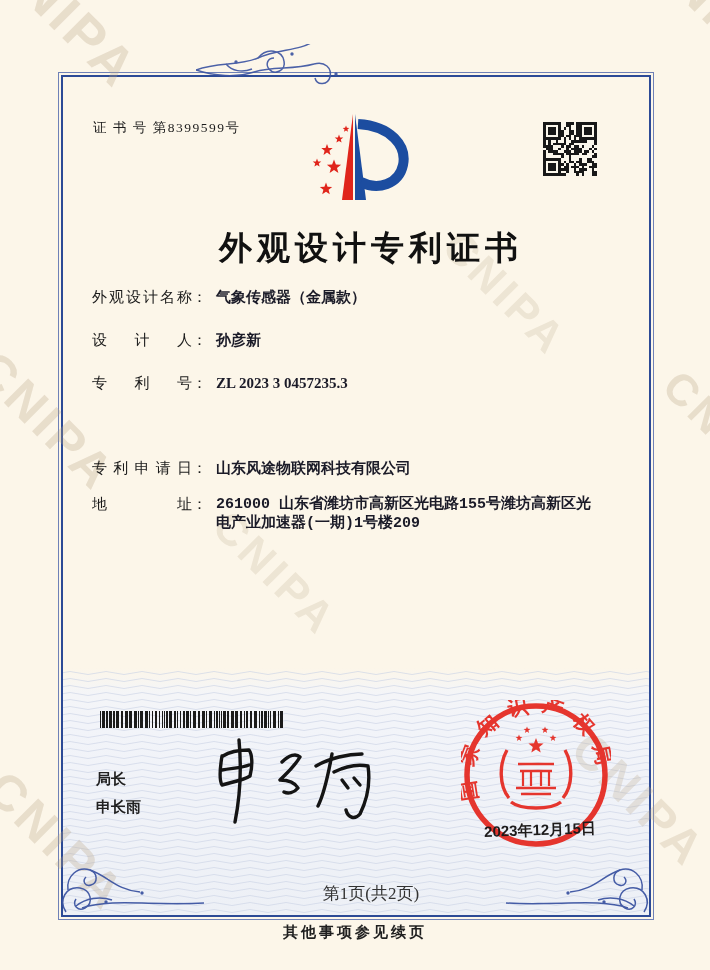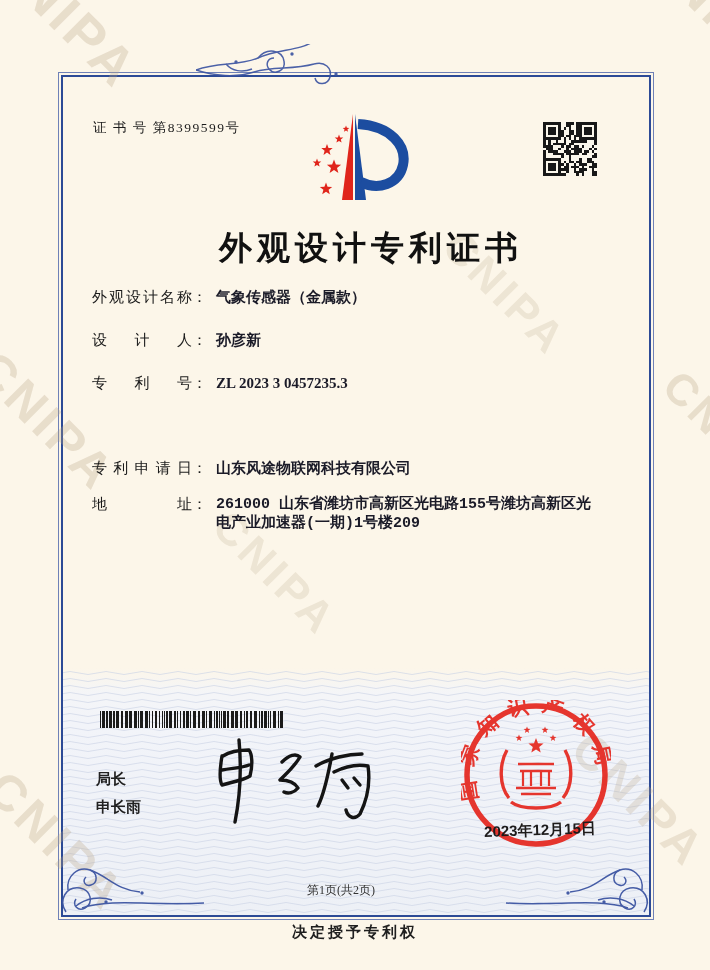--- a/index.html
+++ b/index.html
@@ -61,21 +61,21 @@
   .signer-title{position:absolute;z-index:3;left:96px;top:770px;font-size:15px;font-weight:700;color:#222;
                 font-family:"Liberation Sans","DejaVu Sans",sans-serif;}
   .signer-name{position:absolute;z-index:3;left:96px;top:798px;font-size:15px;font-weight:700;color:#222;
                font-family:"Liberation Sans","DejaVu Sans",sans-serif;}
   .signature{position:absolute;z-index:3;left:196px;top:732px;}
 
   .seal{position:absolute;z-index:3;left:461px;top:700px;}
   .seal-date{position:absolute;z-index:4;left:470px;top:821px;width:140px;text-align:center;font-size:15px;
              font-weight:700;color:#1d1b1b;transform:rotate(-2deg);font-family:"Liberation Sans","DejaVu Sans",sans-serif;}
 
-  .pageno{position:absolute;z-index:3;left:44px;top:882px;width:594px;text-align:center;font-size:12px;color:#333;}
+  .pageno{position:absolute;z-index:3;left:74px;top:882px;width:594px;text-align:center;font-size:17px;color:#333;}
   .note{position:absolute;z-index:3;left:0;top:923px;width:710px;text-align:center;font-size:15px;
         letter-spacing:3px;color:#1f1f1f;font-weight:600;}
 </style>
 </head>
 <body>
 
 <div class="page">
 
   <div class="wm wm1">CNIPA</div>
   <div class="wm wm2">CNIPA</div>
@@ -789,15 +789,15 @@
           </g>
         <path d="M57,64 H93 M59,71 H91" fill="none" stroke-width="2.4"></path>
         <path d="M62,71 V86 M70,71 V86 M80,71 V86 M88,71 V86" fill="none" stroke-width="2.2"></path>
         <path d="M55,88 H95 M60,94 H90" fill="none" stroke-width="2.6"></path>
       </g>
     </g>
   </svg>
   <div class="seal-date">2023年12月15日</div>
 
   <div class="pageno">第1页(共2页)</div>
-  <div class="note">决定授予专利权</div>
+  <div class="note">其他事项参见续页</div>
 
 </div>
 
 </body></html>

